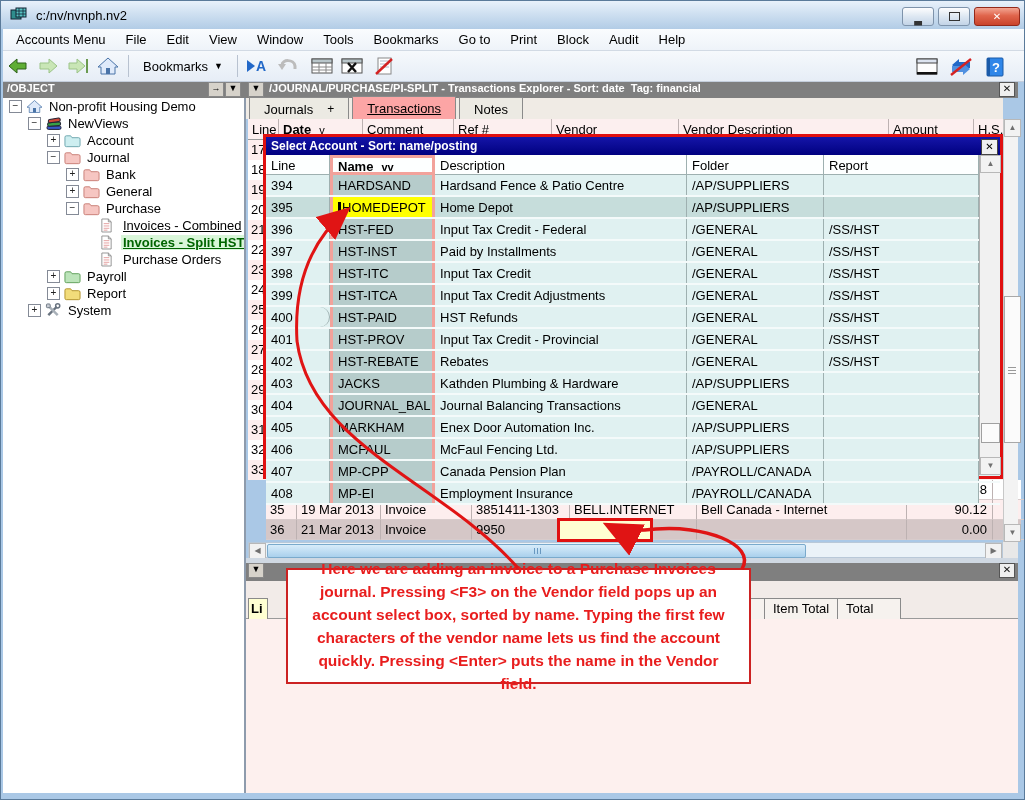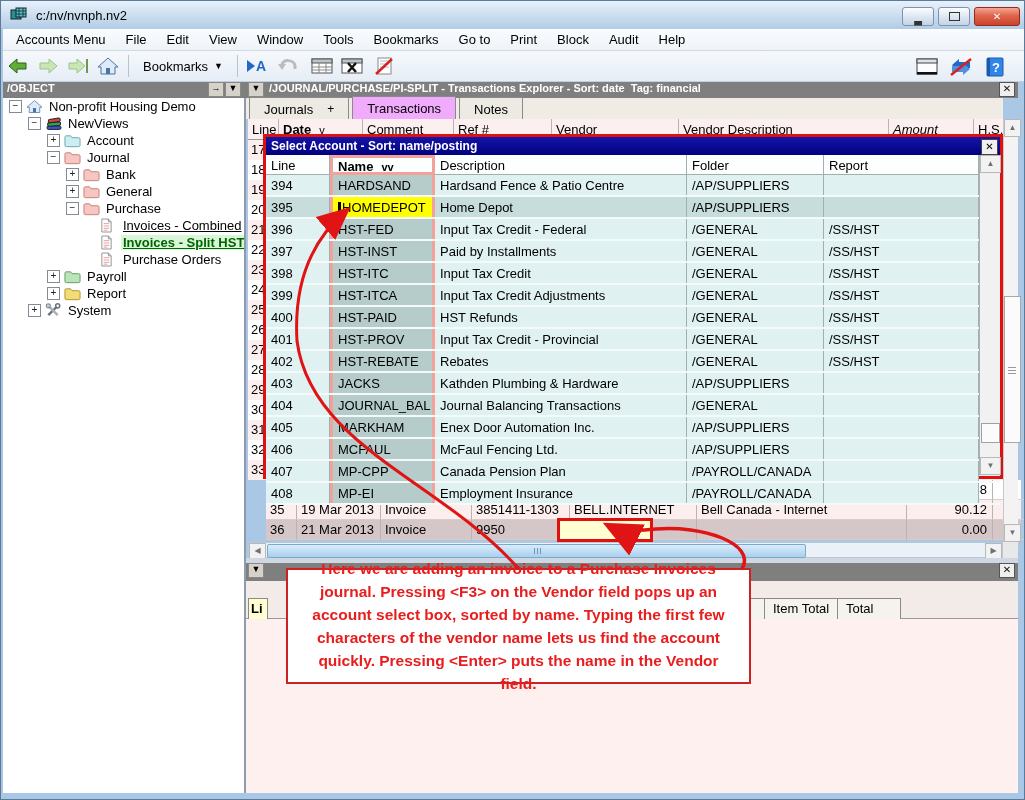--- a/index.html
+++ b/index.html
@@ -52,21 +52,21 @@
     text-align:center;margin-right:4px;flex:none;color:#222;}
   .toggle-spacer{width:15px;flex:none;}
   .ticon{width:18px;height:15px;margin-right:3px;flex:none;display:flex;align-items:center;}
   .tlabel{padding:0 2px;}
   .tlabel.selected{background:#d9f6d9;color:#006400;text-decoration:underline;font-weight:bold;}
 
   
   #tabs-row{left:245px;top:97px;width:757px;height:21px;background:#f0ebe5;display:flex;align-items:flex-end;}
   .tab{height:20px;border:1px solid #8a8a8a;border-bottom:none;background:#eceae3;padding:1px 14px 0;
     margin-left:3px;display:flex;align-items:center;gap:14px;}
-  .tab.active{background:#f0abfc;height:21px;}
+  .tab.active{background:#fca5a5;height:21px;text-decoration:underline;}
   .tab .plus{font-size:12px;}
   #cols-row{left:247px;top:118px;width:755px;height:21px;background:#fcefef;border-bottom:1px solid #9a9a9a;display:flex;}
   .hcell{border-right:1px solid #bdb2b2;padding:3px 0 0 4px;overflow:hidden;white-space:nowrap;}
   .hcell b{font-weight:bold;}
   .sortmark{font-size:11px;margin-left:8px;}
 
   #line-strip{left:247px;top:139px;width:755px;height:340px;overflow:hidden;}
   .bg-row{height:20px;display:flex;border-bottom:0;}
   .bg-row .ln{width:26px;padding:2px 0 0 3px;border-right:1px solid #bdb2b2;}
   .tone-pink{background:#fdeeee;}
@@ -418,21 +418,21 @@
         <span>Notes</span>
       </div>
     </div>
   <div id="cols-row" class="abs">
       <div class="hcell" style="width: 26px; flex: 0 0 auto;"><span>Line</span></div>
       <div class="hcell" style="width: 79px; flex: 0 0 auto;"><b>Date</b><span class="sortmark">v</span></div>
       <div class="hcell" style="width: 86px; flex: 0 0 auto;"><span>Comment</span></div>
       <div class="hcell" style="width: 93px; flex: 0 0 auto;"><span>Ref #</span></div>
       <div class="hcell" style="width: 122px; flex: 0 0 auto;"><span>Vendor</span></div>
       <div class="hcell" style="width: 205px; flex: 0 0 auto;"><span>Vendor Description</span></div>
-      <div class="hcell" style="width: 80px; flex: 0 0 auto; font-style: italic;"><span>Amount</span></div>
+      <div class="hcell" style="width: 80px; flex: 0 0 auto;"><span>Amount</span></div>
       <div class="hcell" style="width: 64px; flex: 0 0 auto;"><span>H.S.T. - Fe</span></div>
     </div>
 
   <div id="line-strip" class="abs">
       <div class="bg-row tone-pink">
         <div class="ln">17</div>
       </div>
       <div class="bg-row tone-white">
         <div class="ln">18</div>
       </div>
@@ -581,21 +581,21 @@
           <div class="pz " style="width: 155px; flex: 0 0 auto;">/SS/HST</div>
         </div>
         <div class="prow">
           <div class="pz " style="width: 64px; flex: 0 0 auto;">399</div>
           <div class="pz namec" style="width: 105px; flex: 0 0 auto;">HST-ITCA</div>
           <div class="pz " style="width: 252px; flex: 0 0 auto;">Input Tax Credit Adjustments</div>
           <div class="pz " style="width: 137px; flex: 0 0 auto;">/GENERAL</div>
           <div class="pz " style="width: 155px; flex: 0 0 auto;">/SS/HST</div>
         </div>
         <div class="prow">
-          <div class="pz " style="width: 64px; flex: 0 0 auto;">400</div>
+          <div class="pz " style="width: 64px; flex: 0 0 auto; border-radius: 10px;">400</div>
           <div class="pz namec" style="width: 105px; flex: 0 0 auto;">HST-PAID</div>
           <div class="pz " style="width: 252px; flex: 0 0 auto;">HST Refunds</div>
           <div class="pz " style="width: 137px; flex: 0 0 auto;">/GENERAL</div>
           <div class="pz " style="width: 155px; flex: 0 0 auto;">/SS/HST</div>
         </div>
         <div class="prow">
           <div class="pz " style="width: 64px; flex: 0 0 auto;">401</div>
           <div class="pz namec" style="width: 105px; flex: 0 0 auto;">HST-PROV</div>
           <div class="pz " style="width: 252px; flex: 0 0 auto;">Input Tax Credit - Provincial</div>
           <div class="pz " style="width: 137px; flex: 0 0 auto;">/GENERAL</div>

